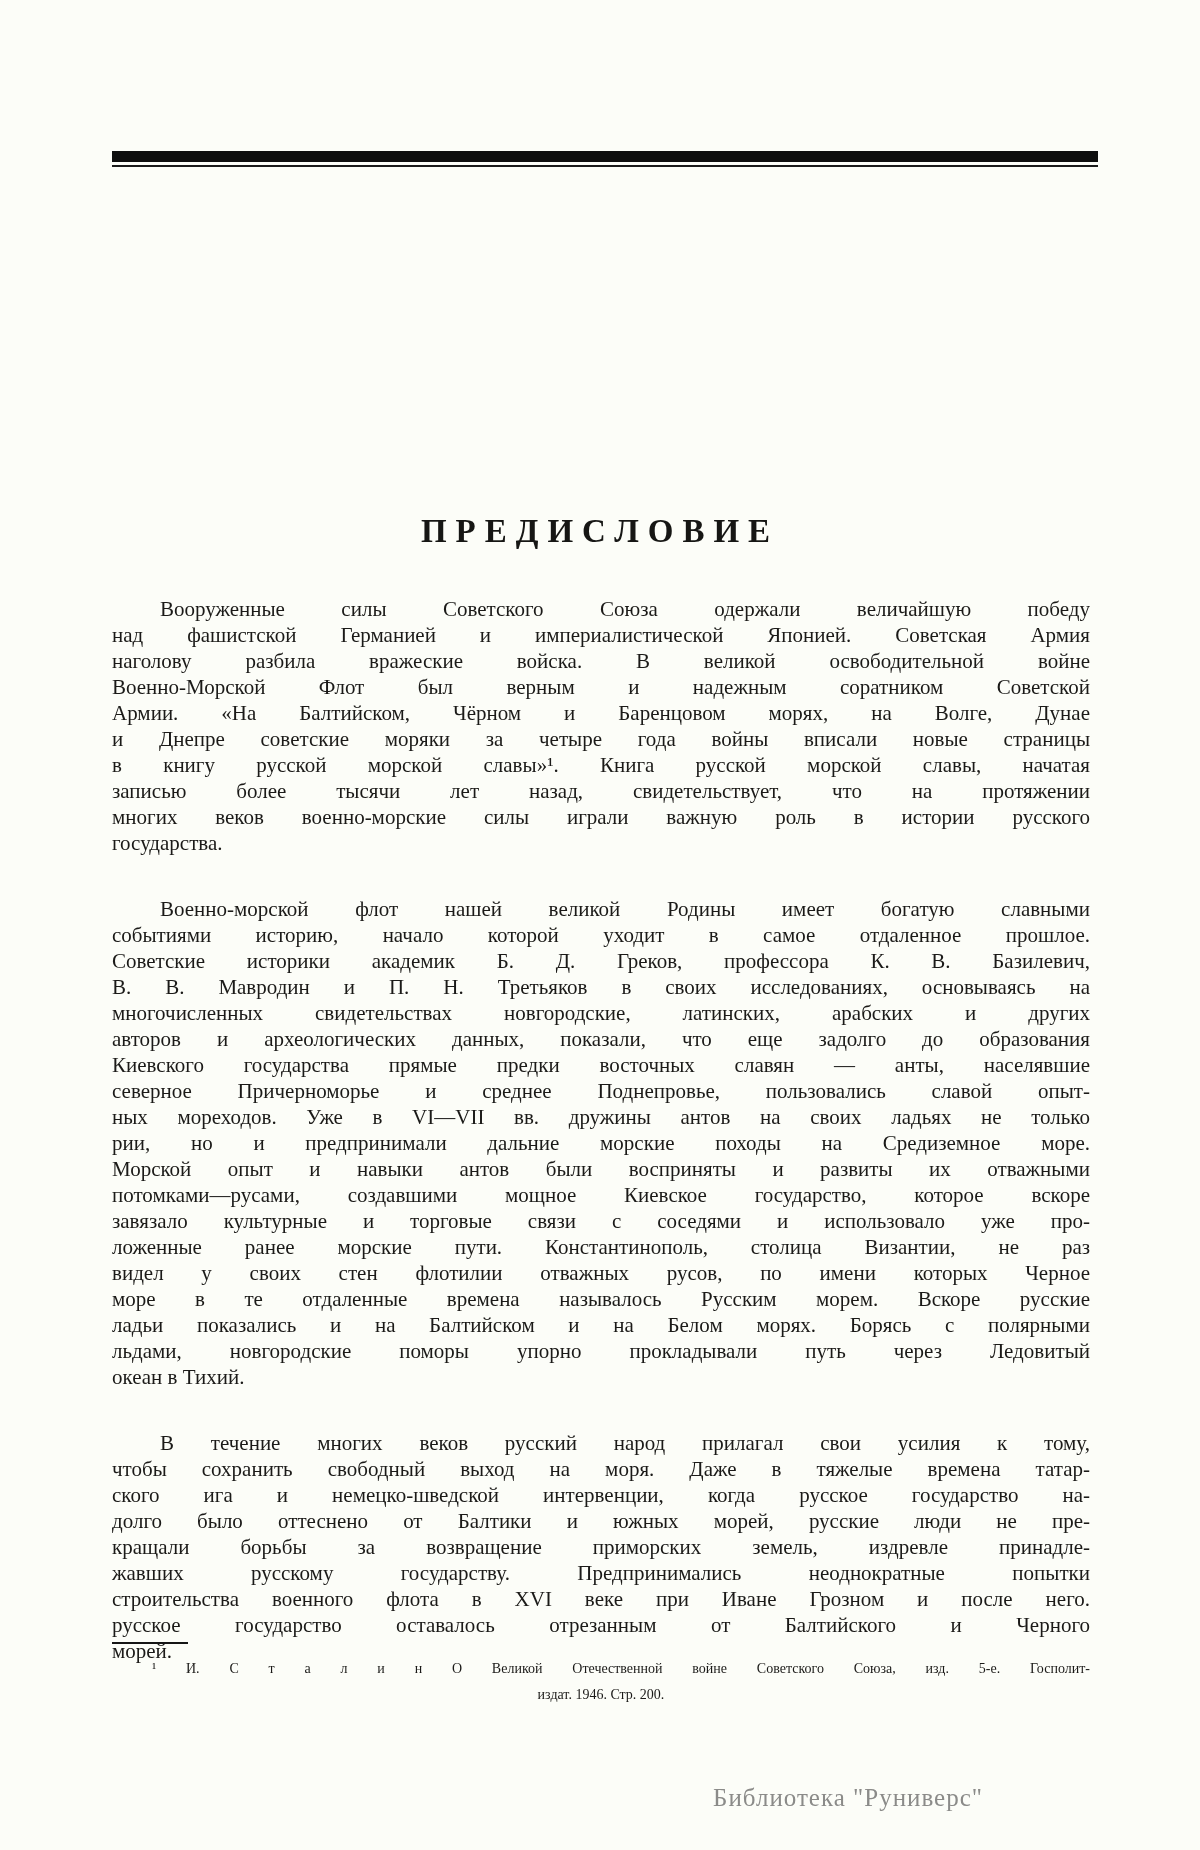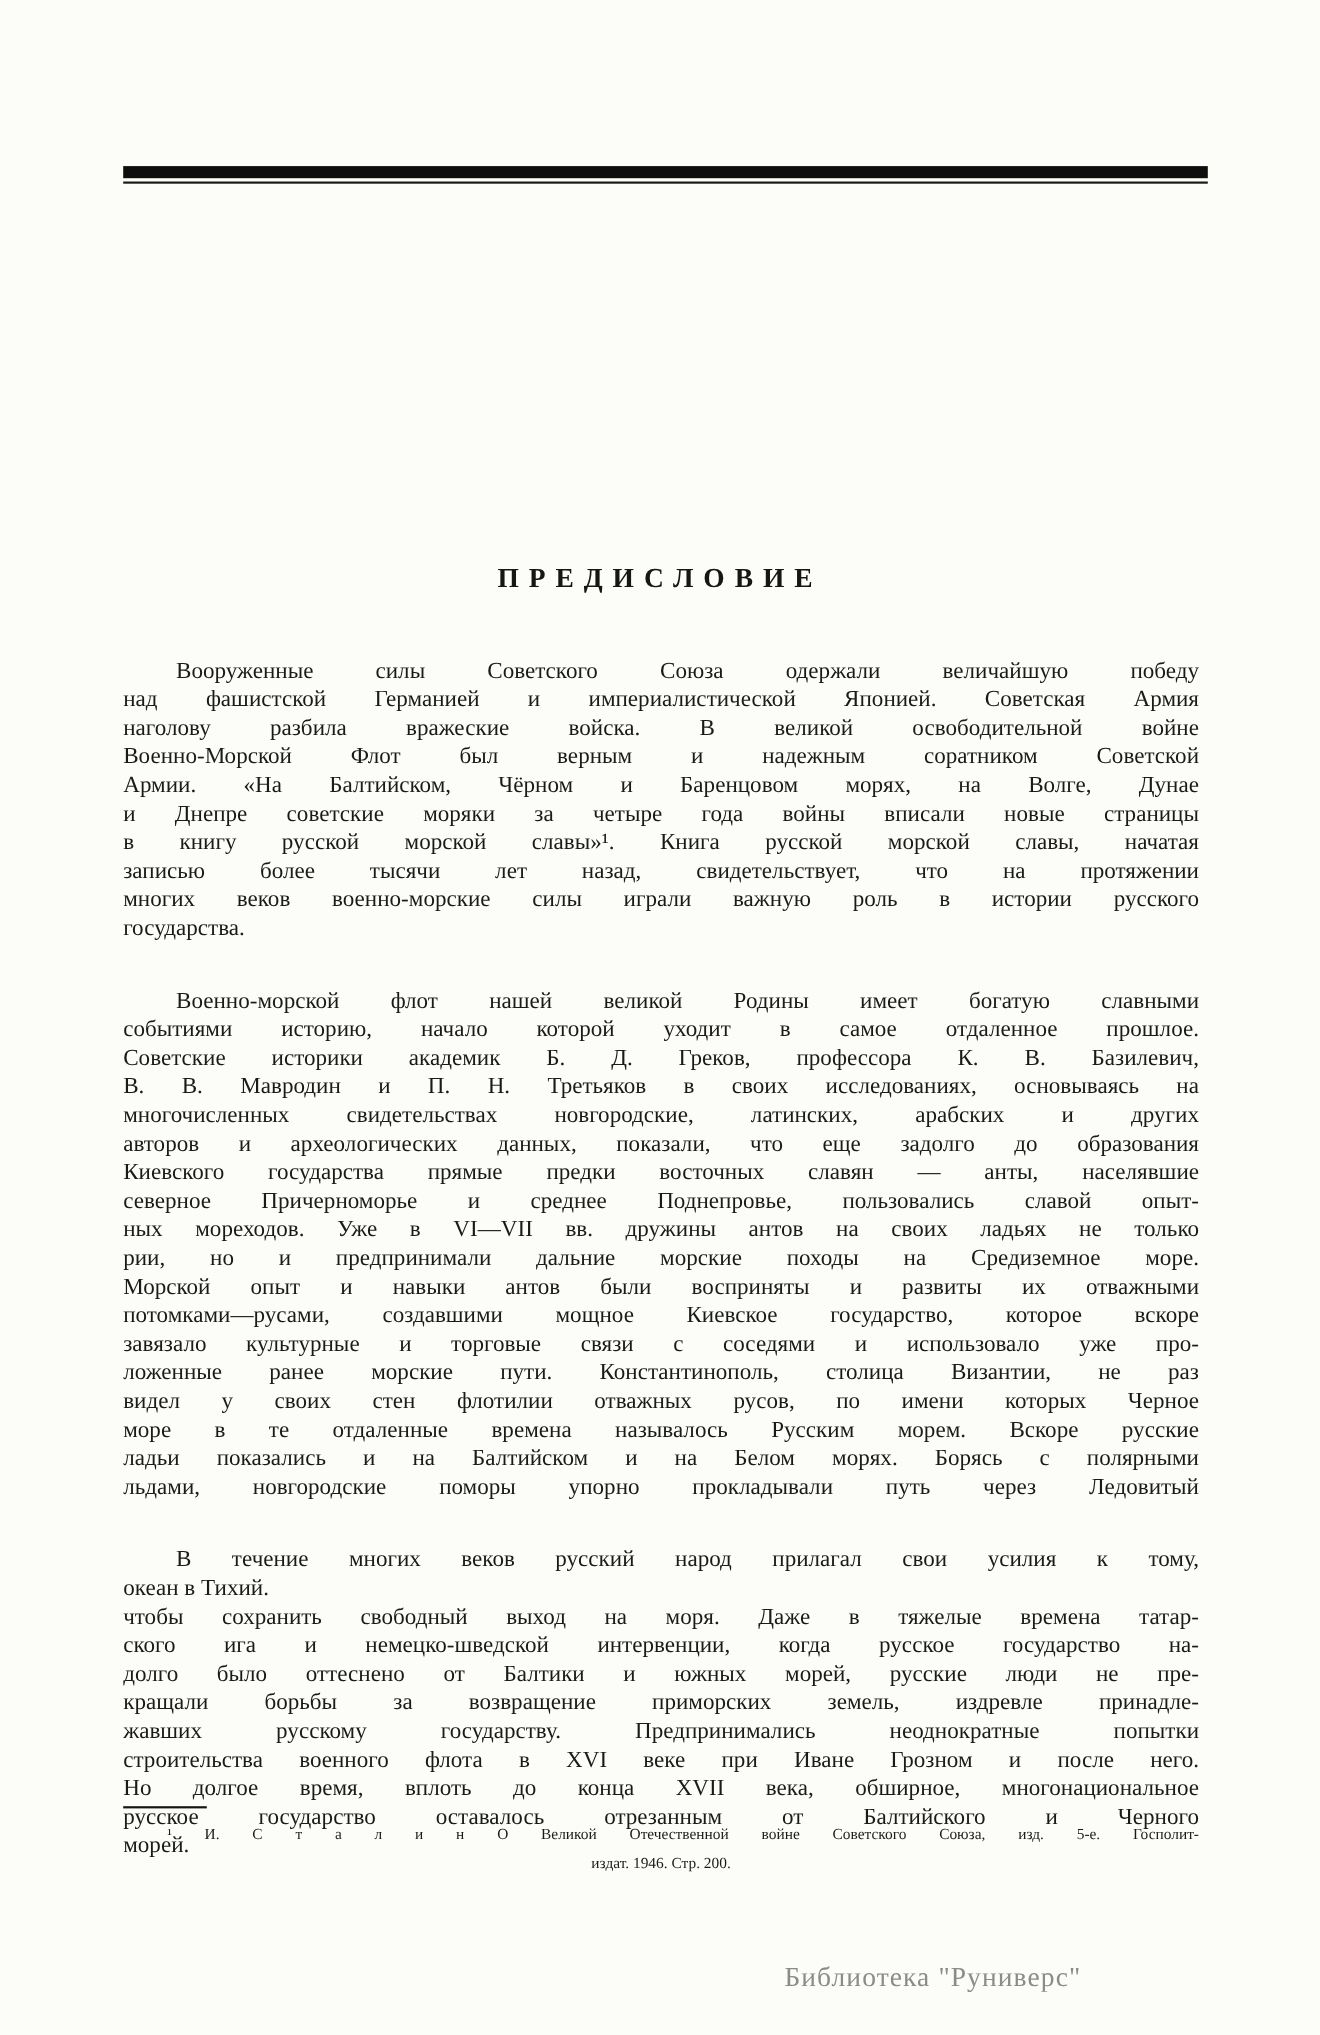--- a/index.html
+++ b/index.html
@@ -27,21 +27,21 @@
     width: 986px;
     height: 2px;
     background: #1a1a1a;
   }
   .title {
     position: absolute;
     left: 0;
     top: 513px;
     width: 100%;
     text-align: center;
-    font-size: 25px;
+    font-size: 33px;
     font-weight: 600;
     letter-spacing: 9px;
     color: #161614;
   }
   .body-text {
     position: absolute;
     left: 112px;
     top: 556px;
     width: 978px;
     font-size: 21px;
@@ -123,29 +123,28 @@
       <div class="line">ных мореходов. Уже в VI—VII вв. дружины антов на своих ладьях не только</div>
       <div class="line">рии, но и предпринимали дальние морские походы на Средиземное море.</div>
       <div class="line">Морской опыт и навыки антов были восприняты и развиты их отважными</div>
       <div class="line">потомками—русами, создавшими мощное Киевское государство, которое вскоре</div>
       <div class="line">завязало культурные и торговые связи с соседями и использовало уже про-</div>
       <div class="line">ложенные ранее морские пути. Константинополь, столица Византии, не раз</div>
       <div class="line">видел у своих стен флотилии отважных русов, по имени которых Черное</div>
       <div class="line">море в те отдаленные времена называлось Русским морем. Вскоре русские</div>
       <div class="line">ладьи показались и на Балтийском и на Белом морях. Борясь с полярными</div>
       <div class="line">льдами, новгородские поморы упорно прокладывали путь через Ледовитый</div>
+      <div class="line para-last">океан в Тихий.</div>
       <div class="line para-first">В течение многих веков русский народ прилагал свои усилия к тому,</div>
-      <div class="line para-last">океан в Тихий.</div>
       <div class="line">чтобы сохранить свободный выход на моря. Даже в тяжелые времена татар-</div>
       <div class="line">ского ига и немецко-шведской интервенции, когда русское государство на-</div>
       <div class="line">долго было оттеснено от Балтики и южных морей, русские люди не пре-</div>
       <div class="line">кращали борьбы за возвращение приморских земель, издревле принадле-</div>
       <div class="line">жавших русскому государству. Предпринимались неоднократные попытки</div>
       <div class="line">строительства военного флота в XVI веке при Иване Грозном и после него.</div>
-      <div class="line">Но долгое время, вплоть до конца XVII века, обширное, многонациональное</div>
       <div class="line">русское государство оставалось отрезанным от Балтийского и Черного</div>
       <div class="line para-last">морей.</div>
     </div>
 
   <div class="footnote-rule"></div>
 
   <div class="footnote">
     <div class="fn-line-1">¹ И. С т а л и н   О Великой Отечественной войне Советского Союза, изд. 5-е. Госполит-</div>
     <div class="fn-line-2">издат. 1946. Стр. 200.</div>
   </div>

